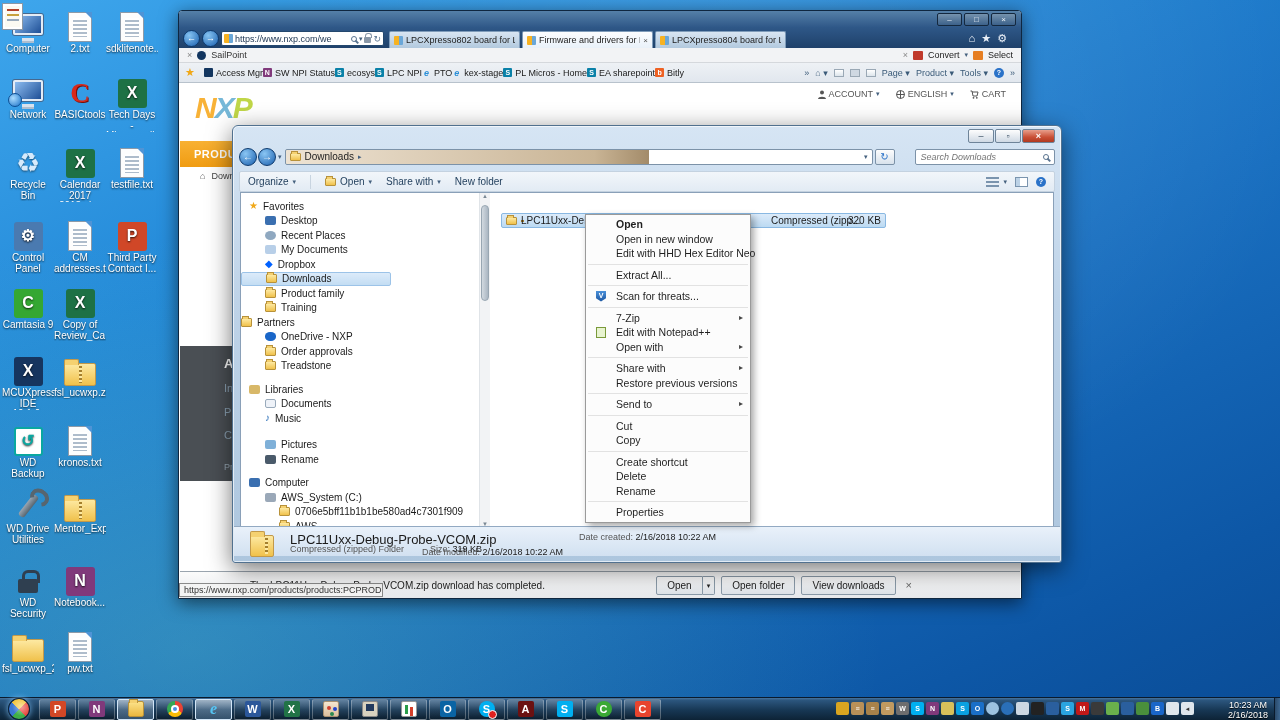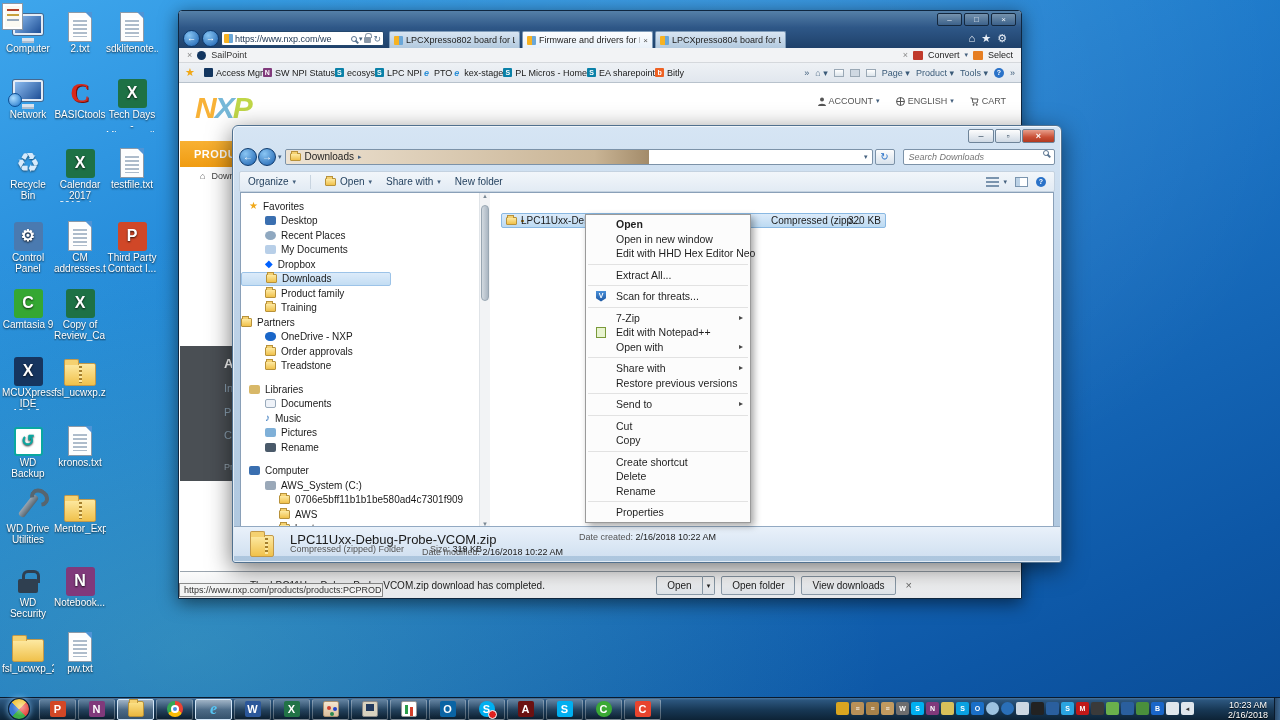--- a/index.html
+++ b/index.html
@@ -62,21 +62,21 @@
 .favbar{position:absolute;left:0;top:52px;right:0;height:20px;background:linear-gradient(#eef1f5,#e1e7ee);border-bottom:1px solid #b8c2cc;display:flex;align-items:center;font-size:9px;color:#1a1a1a;padding:0 6px;gap:9px}
 .favitem{display:flex;align-items:center;gap:3px;white-space:nowrap}
 .fi{width:9px;height:9px;border-radius:1px;flex:none;display:flex;align-items:center;justify-content:center;color:#fff;font-size:7px;font-weight:bold}
 .goldstar{color:#f0a818;font-size:11px}
 .cmdicons{margin-left:auto;display:flex;align-items:center;gap:6px;color:#3a5a78;white-space:nowrap}
 .cbi{width:10px;height:8px;border:1px solid #9aa8b5;background:linear-gradient(#fff,#dde5ec);display:inline-block}
 .helpc{width:10px;height:10px;border-radius:50%;background:#2a72c8;color:#fff;font-size:7px;line-height:10px;text-align:center;font-weight:bold}
 .ie-content{position:absolute;left:1px;right:1px;top:72px;bottom:27px;background:#fff;overflow:hidden}
 .nxplogo{position:absolute;left:15px;top:8px;font-size:30px;font-weight:bold;font-style:italic;letter-spacing:-2px}
 .nxplogo .n1{color:#f8b237}.nxplogo .n2{color:#76b8d8}.nxplogo .n3{color:#c0d648}
-.acctrow{position:absolute;right:14px;top:13px;display:flex;gap:16px;font-size:9px;color:#555;align-items:center}
+.acctrow{position:absolute;right:14px;top:6px;display:flex;gap:16px;font-size:9px;color:#555;align-items:center}
 .acctrow .grp{display:flex;align-items:center;gap:3px}
 .orangebar{position:absolute;left:0;right:0;top:58px;height:26px;background:linear-gradient(#f8b133,#f09c12);color:#fff;font-weight:bold;font-size:11px;line-height:26px;padding-left:14px;letter-spacing:.5px}
 .bcrow{position:absolute;left:20px;top:88px;font-size:9px;color:#444;display:flex;gap:6px;align-items:center}
 .darkpanel{position:absolute;left:0;right:0;top:263px;height:135px;background:#4a4f54}
 .dp-line{position:absolute;left:44px;white-space:nowrap}
 
 .dl-bar{position:absolute;left:1px;right:1px;bottom:0;height:27px;background:linear-gradient(#fbfbfb,#e7e9ec);border-top:1px solid #9aa4ae;display:flex;align-items:center;font-size:10px;color:#222;padding-left:70px}
 .dl-btns{margin-left:auto;margin-right:108px;display:flex;align-items:center}
 .dl-btn{height:19px;border:1px solid #8a9aa8;border-radius:2px;background:linear-gradient(#fdfdfd,#dee3e8);font-size:10px;line-height:17px;padding:0 10px;margin-left:6px;color:#222;white-space:nowrap}
 .dl-split{margin-left:0;border-left:none;border-radius:0 2px 2px 0;padding:0 4px;font-size:7px}
@@ -91,21 +91,21 @@
 .exbtn{width:26px;height:14px;background:linear-gradient(#fdfdfd,#cfd9e4);border:1px solid #6e8499;border-radius:2px;font-size:9px;line-height:12px;text-align:center;color:#33495e}
 .exbtn.close{width:33px;background:linear-gradient(#e89f8c,#c94f35 60%,#b03a22);color:#fff;font-weight:bold}
 .addr-row{position:absolute;left:6px;top:21px;right:6px;height:19px;display:flex;align-items:center}
 .exnav{width:18px;height:18px;border-radius:50%;background:radial-gradient(circle at 35% 30%,#8ac6f4,#1a5fae);border:1px solid #0d3a6e;color:#fff;font-size:10px;text-align:center;line-height:16px;flex:none;margin-right:1px}
 .addrfield{position:relative;height:16px;flex:none;width:588px;background:#fff;border:1px solid #7c92a8;border-radius:2px;display:flex;align-items:center;padding:0 4px;gap:4px;font-size:10px;color:#222;overflow:hidden}
 .addrfield .fill{position:absolute;left:0;top:0;bottom:0;width:62%;background:linear-gradient(90deg,rgba(205,175,130,.35),rgba(172,140,92,.65) 85%,rgba(140,110,68,.8))}
 .addrfield>*{position:relative}
 .sfold{width:11px;height:8px;background:linear-gradient(#fde9a2,#f0c14b);border:1px solid #b8923a;border-radius:1px;position:relative;flex:none}
 .sfold::before{content:"";position:absolute;top:-3px;left:0;width:5px;height:2px;background:#f5d170;border:1px solid #b8923a;border-bottom:none}
 .refreshbtn{width:20px;height:16px;background:linear-gradient(#fdfdfd,#d8e2ec);border:1px solid #7c92a8;border-radius:2px;color:#2a72c8;font-size:10px;text-align:center;line-height:14px;margin-left:2px;flex:none}
-.searchbox{height:16px;flex:1;margin-left:8px;background:#fff;border:1px solid #7c92a8;border-radius:2px;display:flex;padding:0 5px}
+.searchbox{height:16px;flex:1;margin-left:20px;background:#fff;border:1px solid #7c92a8;border-radius:2px;display:flex;align-items:center;padding:0 5px}
 .searchbox input{border:none;outline:none;flex:1;font-size:9px;font-style:italic;color:#666;font-family:"Liberation Sans",sans-serif;background:transparent}
 .exbar{position:absolute;left:6px;top:45px;right:6px;height:21px;background:linear-gradient(#f2f6fa,#e2ebf4);border:1px solid #c4d2e0;border-radius:2px;display:flex;align-items:center;font-size:10px;color:#1e3c5a;padding:0 8px;gap:14px}
 .exbar .it{display:flex;align-items:center;gap:4px;white-space:nowrap}
 .exbar .sep{width:1px;height:14px;background:#c8d4e0}
 .exbar .right{margin-left:auto;display:flex;gap:8px;align-items:center}
 .viewic{width:13px;height:10px;background:repeating-linear-gradient(#7a94ae 0 2px,transparent 2px 4px)}
 .paneic{width:13px;height:10px;border:1px solid #7a94ae;background:linear-gradient(90deg,#bcd2e6 40%,#fff 40%)}
 .ex-body{position:absolute;left:7px;right:7px;top:66px;height:336px;background:#fff;border:1px solid #8aa0b8;overflow:hidden}
 .tree{position:absolute;left:0;top:0;width:238px;bottom:0;padding-top:6px;font-size:10px;color:#1a1a1a;overflow:hidden}
 .trow{display:flex;align-items:center;height:14.5px;white-space:nowrap}
@@ -588,21 +588,21 @@
             <span>Libraries</span>
           </div>
           <div class="trow" style="padding-left: 24px;">
             <span class="si" style="background: rgb(238, 242, 248); border: 1px solid rgb(153, 170, 187);"></span>
             <span>Documents</span>
           </div>
           <div class="trow" style="padding-left: 24px;">
             <span class="glyph-si" style="color: rgb(42, 111, 184);">♪</span>
             <span>Music</span>
           </div>
-          <div class="trow" style="padding-left: 24px;">
+          <div class="trow" style="padding-left: 24px; margin-top: 12px;">
             <span class="si" style="background: rgb(127, 176, 216);"></span>
             <span>Pictures</span>
           </div>
           <div class="trow" style="padding-left: 24px;">
             <span class="si" style="background: rgb(74, 90, 106);"></span>
             <span>Rename</span>
           </div>
           <div class="tgap"></div>
           <div class="trow" style="padding-left: 8px;">
             <span class="si" style="background: rgb(58, 111, 176);"></span>

